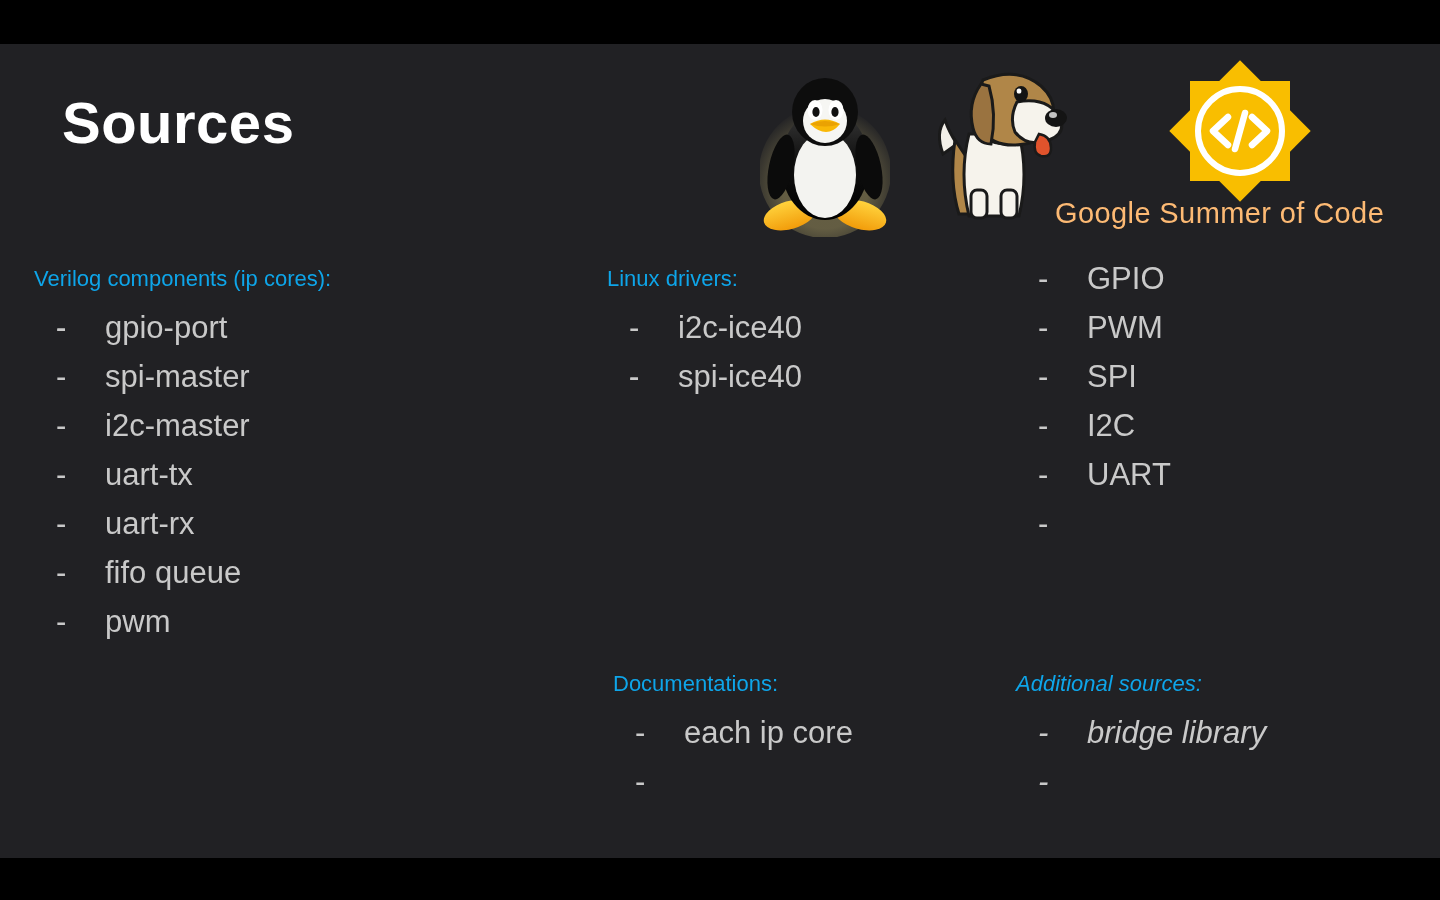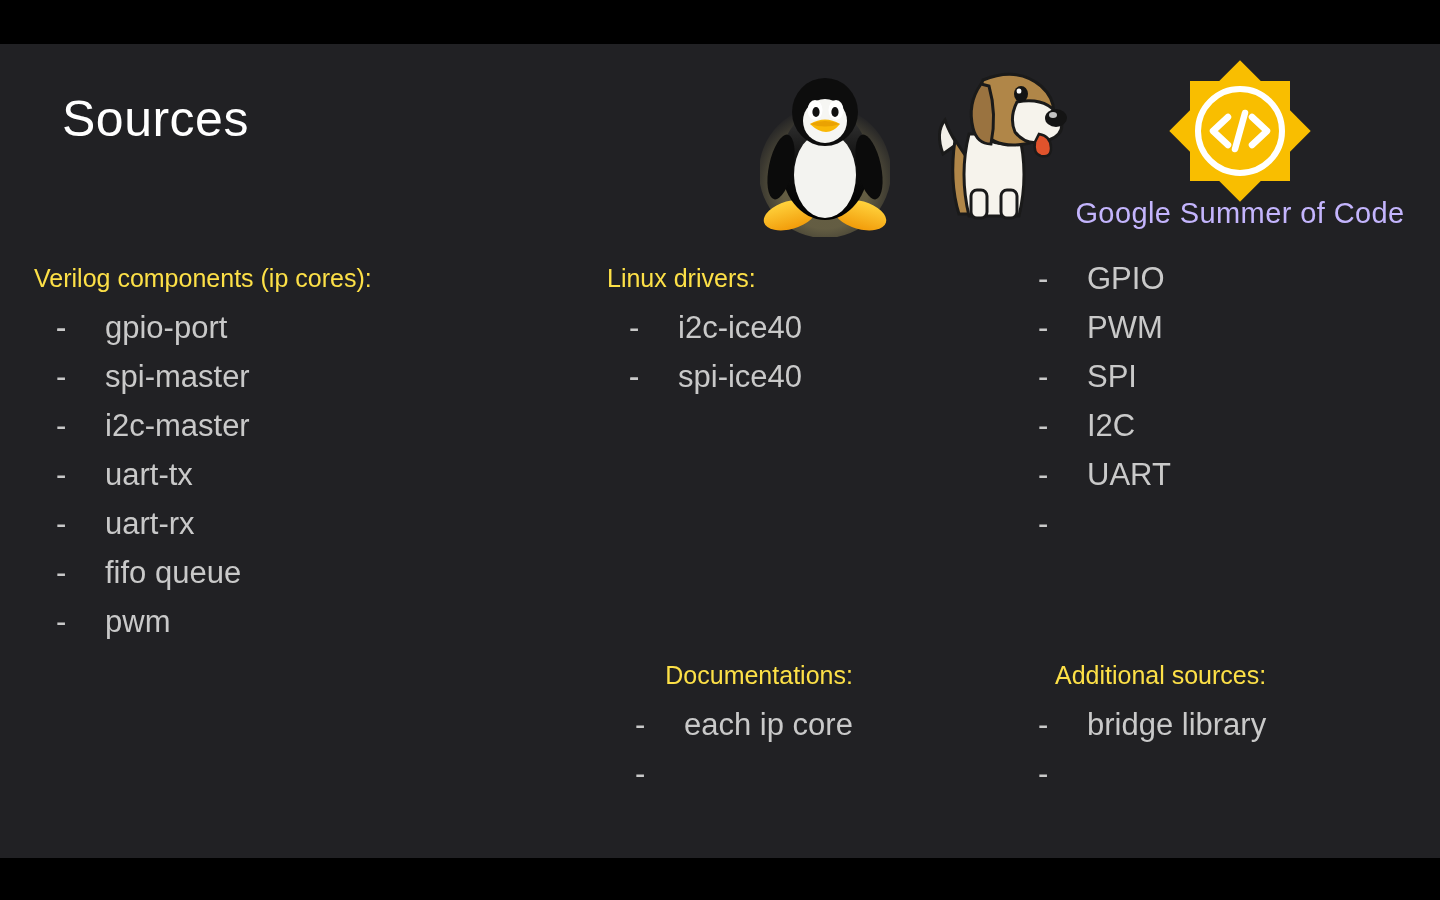--- a/index.html
+++ b/index.html
@@ -48,24 +48,24 @@
     height: 814px;
     background: #212124;
     overflow: hidden;
   }
 
   
   .slide-title {
     position: absolute;
     left: 62px;
     top: 50px;
-    font-size: 50px;
+    font-size: 58px;
     line-height: 1;
     color: #ffffff;
-    font-weight: 400;
+    font-weight: 700;
     letter-spacing: 0.5px;
     white-space: nowrap;
   }
 
   
   .logo-strip {
     position: absolute;
     left: 750px;
     top: 6px;
     width: 680px;
@@ -77,24 +77,24 @@
   }
   .logo-tux   { left: 10px;  top: 22px;  width: 130px; height: 165px; }
   .logo-bone  { left: 175px; top: 12px;  width: 145px; height: 178px; }
   .logo-gsoc  { left: 305px; top: 6px;   width: 370px; height: 190px; }
 
   .gsoc-wordmark {
     position: absolute;
     left: 305px;
     top: 148px;
     width: 370px;
-    text-align: center;
+    text-align: left;
     font-size: 29px;
     line-height: 1.1;
-    color: #c4b5fd;
+    color: #fdba74;
     letter-spacing: 0.4px;
     white-space: nowrap;
   }
 
   
   .columns {
     position: absolute;
     left: 0;
     top: 0;
     width: 1440px;
@@ -103,28 +103,27 @@
 
   .column {
     position: absolute;
     top: 210px;
   }
   .col-1 { left: 34px;   width: 560px; }
   .col-2 { left: 607px;  width: 400px; }
   .col-3 { left: 1016px; width: 410px; }
 
   .block + .block {
-    margin-top: 4px;
-    text-align: right;
+    margin-top: 12px;
   }
 
   .block-heading {
-    font-size: 25px;
+    font-size: 22px;
     line-height: 49px;
-    color: #fde047;
+    color: #0ea5e9;
     white-space: nowrap;
     font-weight: 400;
   }
 
   .item-list {
     list-style: none;
     margin: 0;
     padding: 0;
   }
 
@@ -321,21 +320,21 @@
             </li>
             <li class="list-item">
               <span class="dash">-</span><span>UART</span>
             </li>
             <li class="list-item">
               <span class="dash">-</span>
             </li>
           </ul>
         </div>
 
-        <div class="block" style="position:absolute; top:393px; left:0px;">
+        <div class="block" style="position:absolute; top:393px; left:0px;font-style:italic;">
           <div class="block-heading">Additional sources:</div>
           <ul class="item-list">
             <li class="list-item">
               <span class="dash">-</span><span>bridge library</span>
             </li>
             <li class="list-item">
               <span class="dash">-</span>
             </li>
           </ul>
         </div>

